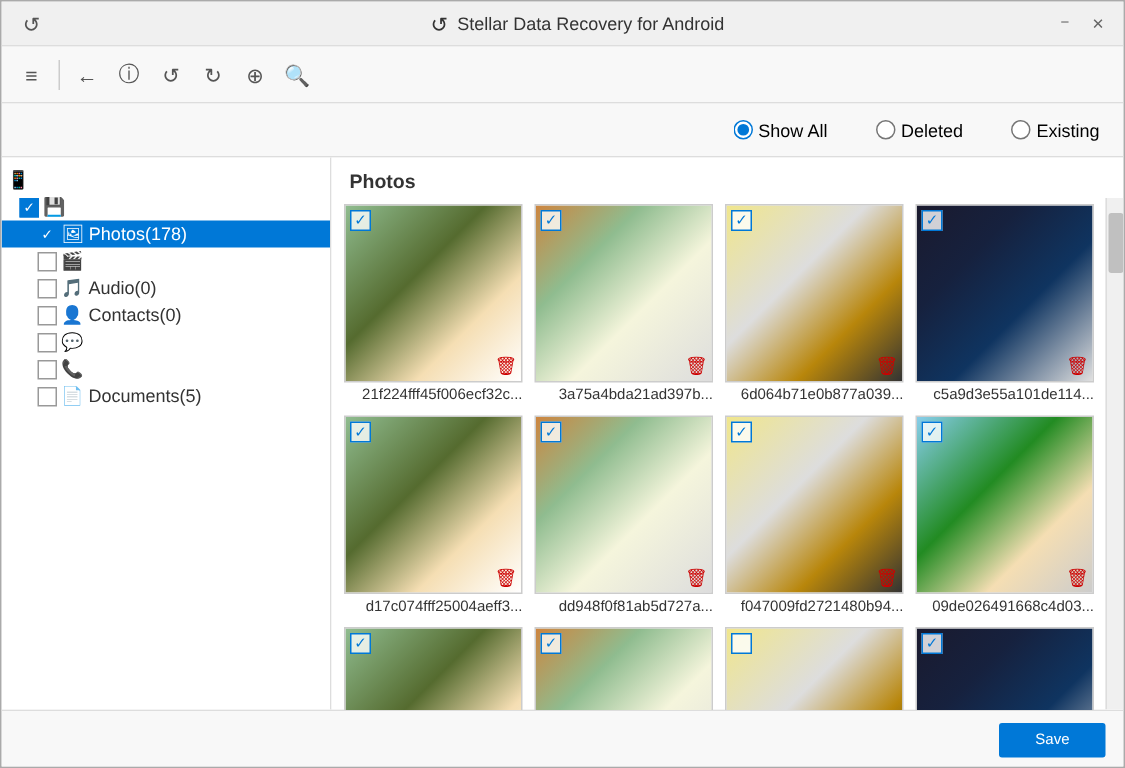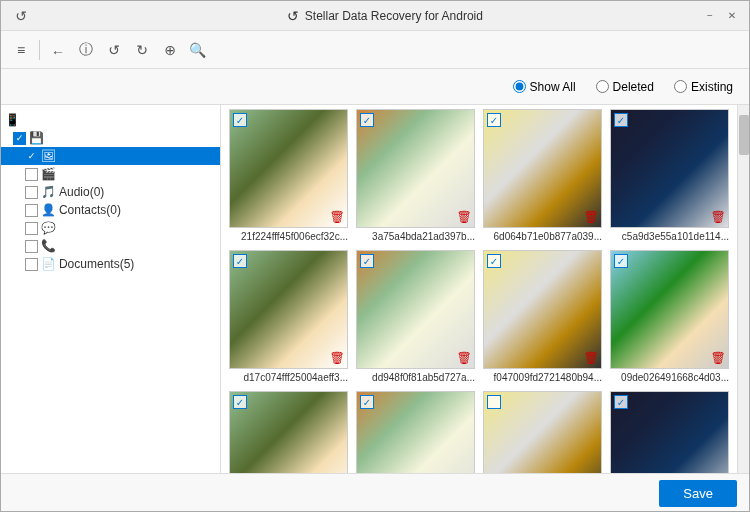--- a/index.html
+++ b/index.html
@@ -69,21 +69,21 @@
       background: #ccc;
       margin: 0 2px;
     }
     .filter-bar {
       background: #f8f8f8;
       height: 36px;
       display: flex;
       align-items: center;
       justify-content: flex-end;
       padding: 0 16px;
-      gap: 20px;
+      gap: 32px;
       border-bottom: 1px solid #ddd;
     }
     .filter-option {
       display: flex;
       align-items: center;
       gap: 4px;
       font-size: 12px;
       cursor: pointer;
     }
     .filter-option input[type="radio"] {
@@ -235,21 +235,21 @@
       display: flex;
       align-items: center;
       justify-content: flex-end;
       padding: 0 12px;
     }
     .save-btn {
       background: #0078d7;
       color: #fff;
       border: none;
       padding: 6px 24px;
-      font-size: 13px;
+      font-size: 10px;
       cursor: pointer;
       border-radius: 2px;
     }
 
     
     .thumb-plant {
       background: linear-gradient(135deg, #8fbc8f 0%, #556b2f 40%, #f5deb3 70%, #fff 100%);
     }
     .thumb-plant2 {
       background: linear-gradient(135deg, #cd853f 0%, #8fbc8f 30%, #f5f5dc 60%, #ddd 100%);
@@ -319,20 +319,21 @@
     <div class="tree-item">
       <span class="icon">📱</span>
     </div>
     <div class="tree-item tree-indent-1">
       <div class="checkbox checked">✓</div>
       <span class="icon">💾</span>
     </div>
     <div class="tree-item tree-indent-2 selected">
       <div class="checkbox checked">✓</div>
       <span class="icon">🖼</span>
+      <span class="label">Photos(178)</span>
     </div>
     <div class="tree-item tree-indent-2">
       <div class="checkbox"></div>
       <span class="icon">🎬</span>
     </div>
     <div class="tree-item tree-indent-2">
       <div class="checkbox"></div>
       <span class="icon">🎵</span>
       <span class="label">Audio(0)</span>
     </div>
@@ -350,20 +351,21 @@
       <span class="icon">📞</span>
     </div>
     <div class="tree-item tree-indent-2">
       <div class="checkbox"></div>
       <span class="icon">📄</span>
       <span class="label">Documents(5)</span>
     </div>
   </div>
 
   <div class="content-area">
+    <div class="content-header">Photos</div>
     <div class="photos-grid-wrapper">
       <div class="photos-grid" id="photos-grid">
       <div class="photo-item">
     <div class="photo-thumb thumb-plant">
       <div class="photo-check">✓</div>
       <div class="photo-delete">🗑</div>
     </div>
     <div class="photo-name">21f224fff45f006ecf32c...</div>
   </div>
           <div class="photo-item">

